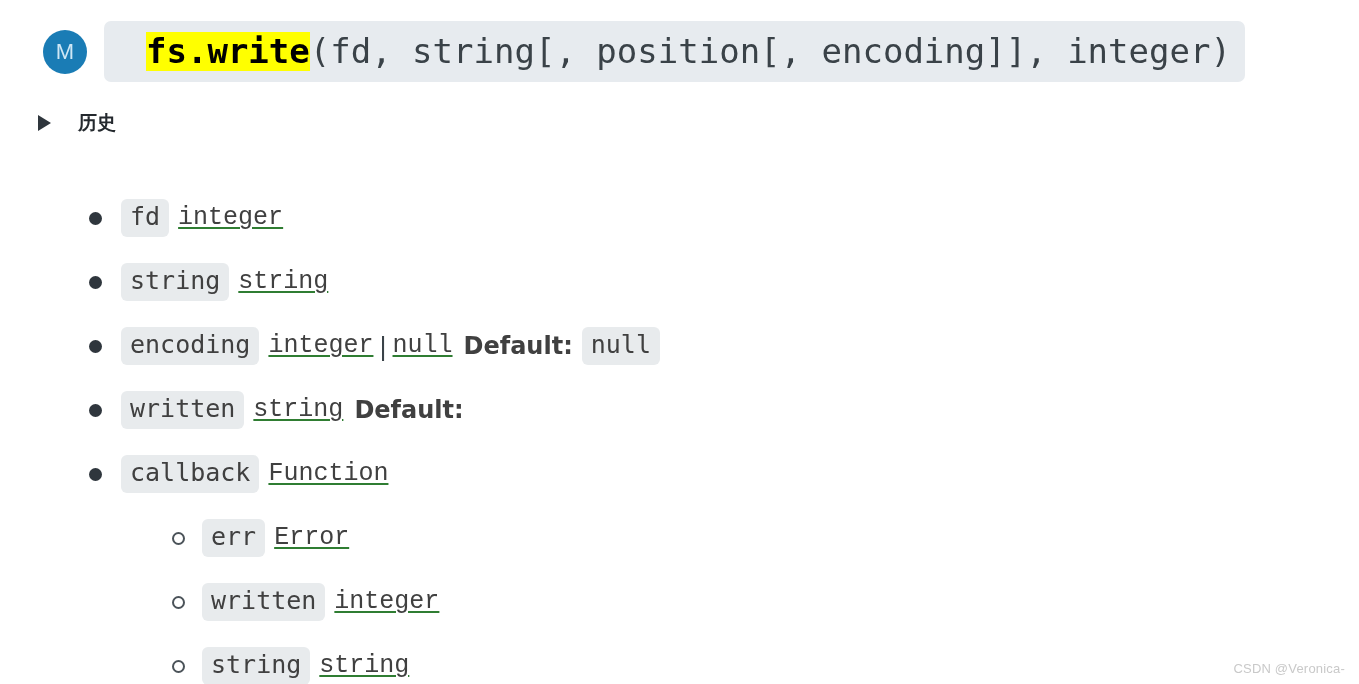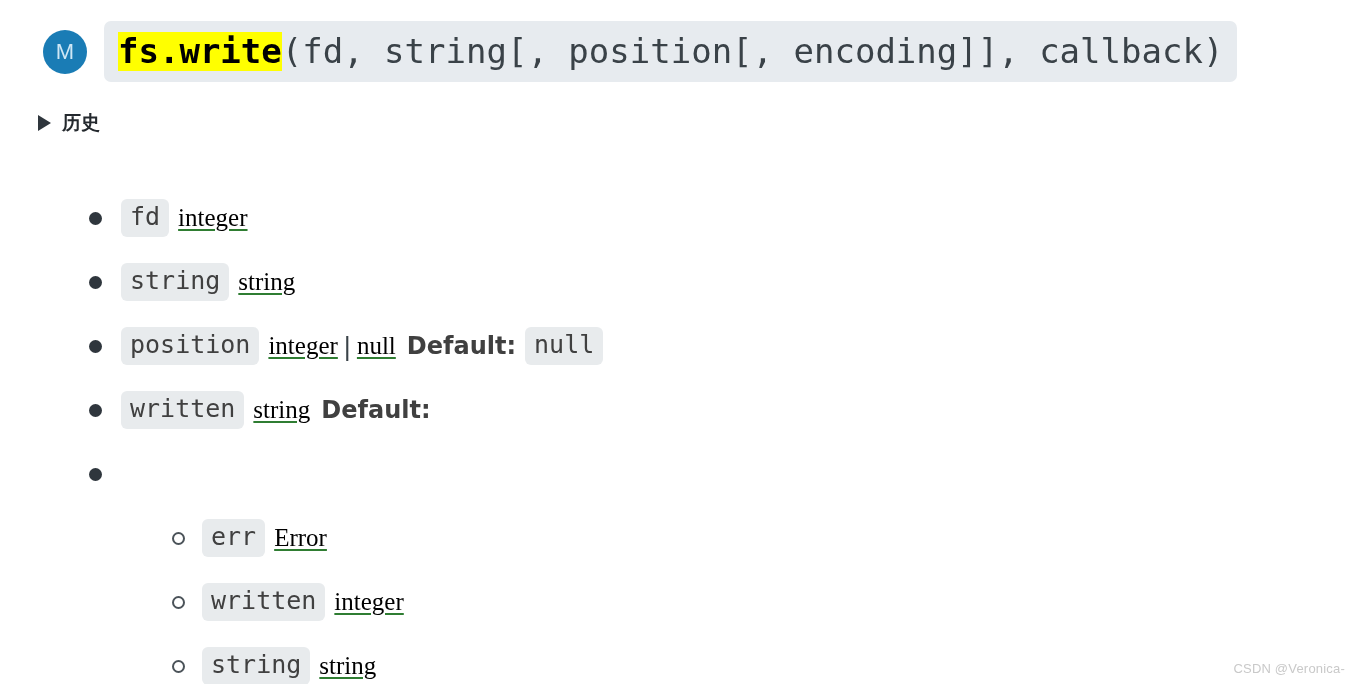--- a/index.html
+++ b/index.html
@@ -59,34 +59,35 @@
     font-size: 34px;
     line-height: 1;
     white-space: nowrap;
     color: #24292e;
   }
   .sig-code .hl {
     background: #ffff00;
     font-weight: bold;
     color: #000000;
     padding: 2px 0 3px 0;
+    margin-left: 28px;
   }
   .sig-code .rest {
     color: #3a4248;
     padding: 2px 0 3px 0;
   }
 
   
   .history {
     position: absolute;
     left: 38px;
     top: 110px;
     display: flex;
     align-items: center;
-    gap: 11px;
+    gap: 27px;
     font-size: 19px;
     font-weight: bold;
     color: #24292e;
     font-family: "DejaVu Sans", "Liberation Sans", sans-serif;
   }
   .tri {
     width: 0;
     height: 0;
     border-left: 13px solid #2f363d;
     border-top: 8px solid transparent;
@@ -139,24 +140,24 @@
   .chip {
     background: #e8ebed;
     border-radius: 6px;
     padding: 3px 9px 5px 9px;
     font-family: "DejaVu Sans Mono", "Liberation Mono", monospace;
     font-size: 25px;
     line-height: 1.18;
     color: #404040;
   }
   .link {
-    font-family: Liberation Serif, serif;
+    font-family: Liberation Mono, monospace;
     font-size: 25px;
     line-height: 1.18;
-    color: #000000;
+    color: #404040;
     text-decoration: underline;
     text-decoration-color: #2f7d32;
     text-underline-offset: 3px;
     text-decoration-thickness: 2px;
     cursor: pointer;
   }
   .sep {
     font-family: "DejaVu Sans Mono", "Liberation Mono", monospace;
     font-size: 25px;
     color: #3a4248;
@@ -185,21 +186,21 @@
 </style>
 </head>
 <body>
 
 <div class="sig-row">
   <div class="m-badge">
     <span>M</span>
   </div>
   <div class="sig-code">
     <span class="hl">fs.write</span>
-      <span class="rest">(fd, string[, position[, encoding]], callback)</span>
+      <span class="rest">(fd, string[, position[, encoding]], integer)</span>
   </div>
 </div>
 
 <div class="history">
   <span class="tri"></span>
   <span>历史</span>
 </div>
 
 <div class="params" id="params-root">
     <div class="row">
@@ -214,21 +215,21 @@
       <span class="bullet"></span>
       <span class="content">
         <span class="chip">string</span>
         <span class="gapS"></span>
         <a class="link">string</a>
       </span>
     </div>
     <div class="row">
       <span class="bullet"></span>
       <span class="content">
-        <span class="chip">position</span>
+        <span class="chip">encoding</span>
         <span class="gapS"></span>
         <a class="link">integer</a>
         <span class="sep">|</span>
         <a class="link">null</a>
         <span class="gapM"></span>
         <span class="deflabel">Default:</span>
         <span class="gapS"></span>
         <span class="chip">null</span>
       </span>
     </div>
@@ -238,20 +239,25 @@
         <span class="chip">written</span>
         <span class="gapS"></span>
         <a class="link">string</a>
         <span class="gapM"></span>
         <span class="deflabel">Default:</span>
         <span class="gapS"></span>
       </span>
     </div>
     <div class="row">
       <span class="bullet"></span>
+      <span class="content">
+        <span class="chip">callback</span>
+        <span class="gapS"></span>
+        <a class="link">Function</a>
+      </span>
     </div>
     <div class="row sub">
       <span class="bullet-hollow"></span>
       <span class="content sub">
         <span class="chip">err</span>
         <span class="gapS"></span>
         <a class="link">Error</a>
       </span>
     </div>
     <div class="row sub">

